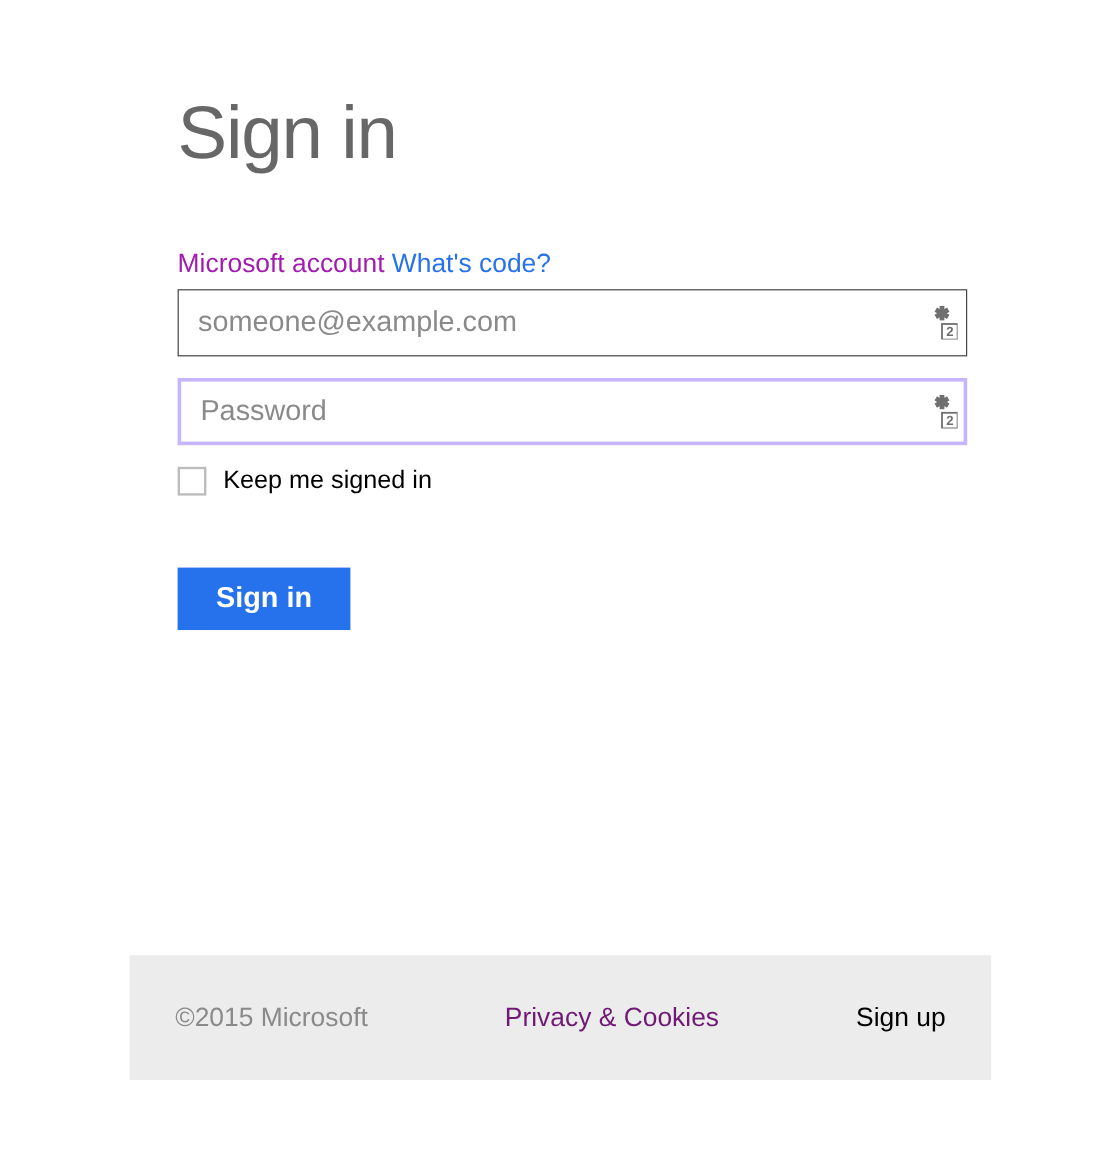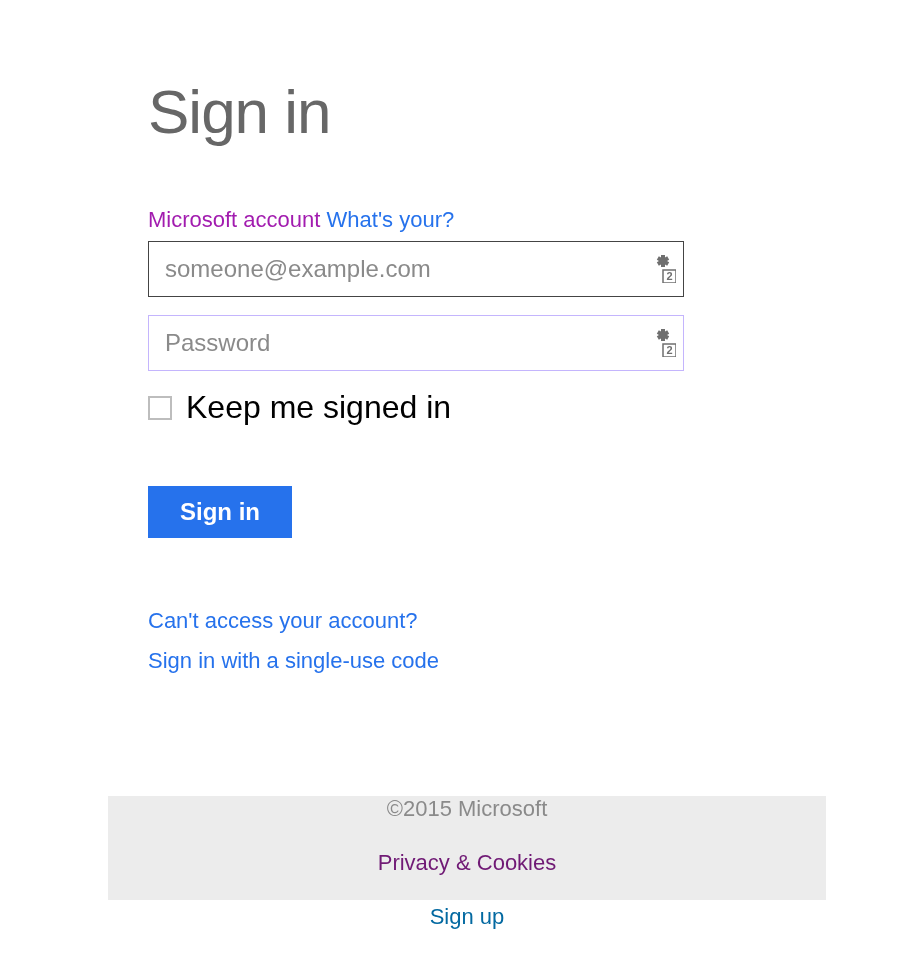--- a/index.html
+++ b/index.html
@@ -27,29 +27,29 @@
       margin-bottom: 8px;
     }
     .account-label-text { color: #a21caf; }
     .whats-this-link {
       color: #2672ec;
       text-decoration: none;
       cursor: pointer;
     }
     .field-wrap {
       position: relative;
-      width: 536px;
+      width: 658px;
       margin-bottom: 18px;
     }
     .text-input {
       width: 100%;
       height: 56px;
       font-size: 24px;
       padding: 0 50px 0 16px;
-      border: 1px solid #c4b5fd;
+      border: 3px solid #c4b5fd;
       background: #fff;
       color: #333;
       font-family: inherit;
     }
     .text-input::placeholder { color: #8a8a8a; }
     .text-input.focused { border: 1px solid #444; }
     .pw-icon {
       position: absolute;
       right: 8px;
       top: 50%;
@@ -67,21 +67,21 @@
     }
     .keep-checkbox {
       width: 24px;
       height: 24px;
       border: 2px solid #bdbdbd;
       background: #fff;
       cursor: pointer;
       appearance: none;
       -webkit-appearance: none;
     }
-    .keep-label { font-size: 32px; color: #000; }
+    .keep-label { font-size: 21px; color: #000; }
     .signin-button {
       display: inline-block;
       background: #2672ec;
       color: #fff;
       border: none;
       font-size: 24px;
       font-weight: 600;
       padding: 12px 32px;
       cursor: pointer;
       font-family: inherit;
@@ -103,36 +103,35 @@
       width: 718px;
       top: 796px;
       height: 104px;
       background: #ececec;
       display: flex;
       align-items: center;
       justify-content: space-between;
       padding: 0 38px;
       gap: 28px;
       font-size: 22px;
-      flex-direction: column;
     }
     .footer-copyright { color: #8a8a8a; }
     .footer-privacy { color: #701a75; cursor: pointer; }
-    .footer-signup { color: #0369a1; cursor: pointer; }
+    .footer-signup { color: #000000; cursor: pointer; }
   </style>
 </head>
 <body>
 
 <div class="container">
   <h1 class="page-title">Sign in</h1>
 
   <div class="account-label-row">
     <span class="account-label-text">Microsoft account</span>
     <span> </span>
-    <a class="whats-this-link">What's your?</a>
+    <a class="whats-this-link">What's code?</a>
   </div>
 
   <div class="field-wrap">
     <input type="text" class="text-input focused" placeholder="someone@example.com" style="">
     <span class="pw-icon">
       <svg viewBox="0 0 26 28" width="26" height="28">
         <g fill="#6f6f6f">
           <rect x="11" y="0" width="4" height="12"></rect>
           <rect x="11" y="0" width="4" height="12" transform="rotate(60 13 6)"></rect>
           <rect x="11" y="0" width="4" height="12" transform="rotate(-60 13 6)"></rect>
@@ -158,23 +157,19 @@
     </span>
   </div>
 
   <div class="keep-row">
     <input type="checkbox" class="keep-checkbox" style="">
     <label class="keep-label">Keep me signed in</label>
   </div>
 
   <button class="signin-button">Sign in</button>
 
-  <div class="help-links">
-    <a class="help-link">Can't access your account?</a>
-    <a class="help-link">Sign in with a single-use code</a>
-  </div>
 </div>
 
 <div class="footer">
   <span class="footer-copyright">©2015 Microsoft</span>
   <a class="footer-privacy">Privacy &amp; Cookies</a>
   <a class="footer-signup">Sign up</a>
 </div>
 
 </body></html>

